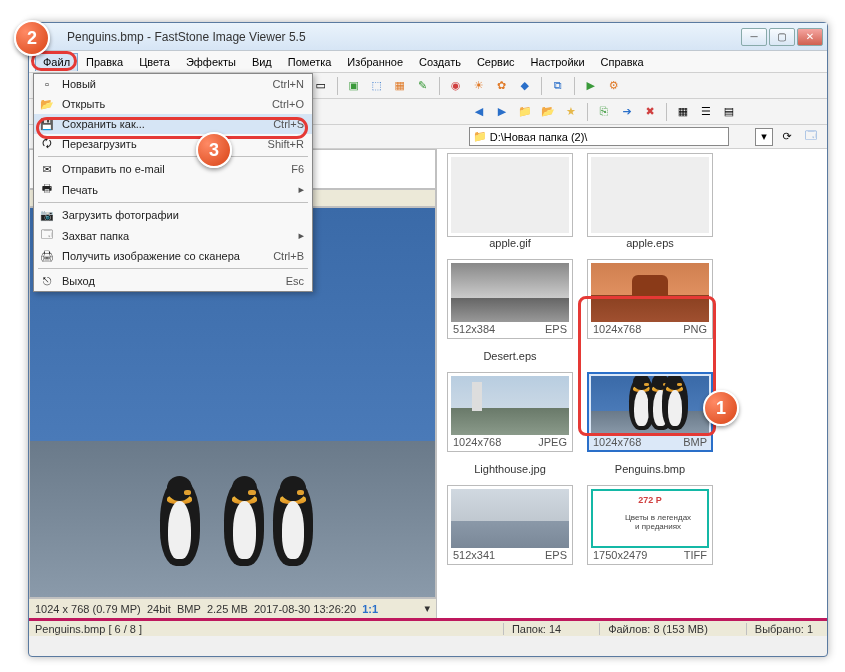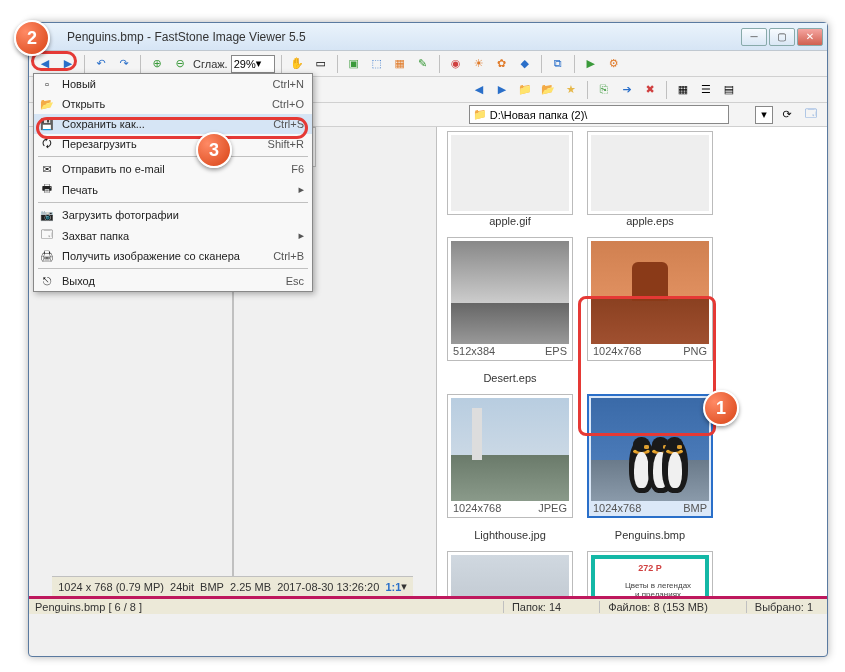--- a/index.html
+++ b/index.html
@@ -22,30 +22,30 @@
 .tbicon { width: 20px; height: 20px; display:flex; align-items:center; justify-content:center; }
 .tbsep { width:1px; height:18px; background:#c0c0c0; margin:0 3px; }
 .zoom-label { font-size:11px; color:#333; }
 .zoom-select { width:44px; height:18px; border:1px solid #888; background:#fff; font-size:11px; padding:0 2px; display:flex; align-items:center; }
 
 .pathbar { height: 24px; background:#f4f4f4; display:flex; align-items:center; padding:0 6px 0 440px; border-bottom:1px solid #d0d0d0; gap:4px; }
 .pathbox { flex:0 0 260px; height:19px; border:1px solid #888; background:#fff; display:flex; align-items:center; padding:0 3px; gap:3px; }
 .pathhist { width:18px; height:18px; border:1px solid #888; background:#fff; display:flex; align-items:center; justify-content:center; }
 
 .content { display:flex; height: calc(100% - 28px - 22px - 26px - 26px - 24px - 38px); }
-.leftcol { width: 408px; display:flex; flex-direction:column; border-right:1px solid #c0c0c0;align-items:center; }
+.leftcol { width: 408px; display:flex; flex-direction:column; border-right:1px solid #c0c0c0; }
 .treearea { height: 40px; background:#fff; border:1px solid #c0c0c0; margin:0; padding: 2px 6px; overflow:hidden; }
 .treerow { display:flex; align-items:center; gap:4px; padding:1px 0 1px 40px; color:#333; }
 .previewlabel { height:18px; background:#ece9d8; border:1px solid #c0c0c0; padding:1px 6px; color:#333; }
 .previewimg { flex:1; background:#888; border:1px solid #c0c0c0; display:flex; align-items:center; justify-content:center; overflow:hidden; }
 
 .rightcol { flex:1; background:#fff; padding:0; overflow:auto; }
 .thumbs { display:flex; flex-wrap:wrap; gap:10px; padding:4px 8px; }
 .thumb { width: 130px; display:flex; flex-direction:column; align-items:center; }
-.thumb-frame { width:126px; height:124px; border:1px solid #bbb; background:#fff; display:flex; flex-direction:column; align-items:center; justify-content:flex-end; padding:3px; }
+.thumb-frame { width:126px; height:80px; border:1px solid #bbb; background:#fff; display:flex; flex-direction:column; align-items:center; justify-content:flex-end; padding:3px; }
 .thumb-imgbox { flex:1; width:100%; display:flex; align-items:center; justify-content:center; overflow:hidden; }
 .thumb-meta { width:100%; display:flex; justify-content:space-between; font-size:10px; color:#555; padding:1px 2px 0; }
 .thumb-name { font-size:11px; color:#333; margin-top:11px; text-align:center; max-width:126px; overflow:hidden; text-overflow:ellipsis; white-space:nowrap; }
 .thumb.selected .thumb-frame { border:2px solid #2a6fc9; background:#dbe8f8; padding:2px; }
 .thumb.row1 .thumb-frame { height: 84px; }
 .thumb.row1 .thumb-name { margin-top: 0; }
 
 .statusbar { height:20px; background:#ece9d8; border-top:1px solid #c0c0c0; display:flex; align-items:center; padding:0 6px; font-size:11px; color:#333; }
 .statusbar2 { height:18px; background:#ece9d8; border-top:3px solid #be185d; display:flex; align-items:center; padding:0 6px; font-size:11px; color:#333; gap:30px; }
 .statusbar2 .cell { border-left:1px solid #c0c0c0; padding:0 8px; }
@@ -75,38 +75,51 @@
 .peng.p1{left:32%;} .peng.p2{left:48%;} .peng.p3{left:60%;}
 .peng.small .body{width:26px;height:55px;}
 
 
 .ph-mono { width:100%; height:100%; background:linear-gradient(#888,#ccc 60%,#666 60%,#999); }
 .ph-desert { width:100%; height:100%; background:linear-gradient(#d08050 0%,#e09060 55%,#8a4020 55%,#a05030 100%); position:relative; }
 .ph-desert::after{content:"";position:absolute;left:35%;top:20%;width:30%;height:38%;background:#8a3a18;border-radius:6px 6px 0 0;}
 .ph-light { width:100%; height:100%; background:linear-gradient(#b8cde0 0%,#cad8e5 55%,#6a7a6a 55%,#8a9a8a 100%); position:relative; }
 .ph-light::after{content:"";position:absolute;left:18%;top:10%;width:8%;height:50%;background:#ddd;}
 .ph-port { width:100%; height:100%; background:linear-gradient(#d0d8e0 0%,#c0c8d0 55%,#8a98a8 55%,#7a8898 100%); position:relative; }
-.ph-doc { width:100%; height:100%; background:#fff; border:4px solid #14b8a6; display:flex; flex-direction:column; align-items:center; padding:4px; }
+.ph-doc { width:100%; height:100%; background:#fff; border:2px solid #14b8a6; display:flex; flex-direction:column; align-items:center; padding:4px; }
 .ph-doc .red{color:#d04040;font-size:9px;font-weight:bold;}
 .ph-doc .txt{font-size:8px;color:#444;margin-top:8px;text-align:center;margin-left:16px;}
 </style>
 </head>
 <body>
 
 <div class="window">
 
   <div class="titlebar">
     <span class="title">Penguins.bmp  -  FastStone Image Viewer 5.5</span>
     <div class="winbtns">
       <div class="winbtn">─</div>
       <div class="winbtn">▢</div>
       <div class="winbtn close">✕</div>
     </div>
   </div>
 
+  <div class="menubar">
+    <span class="menuitem open">Файл</span>
+    <span class="menuitem">Правка</span>
+    <span class="menuitem">Цвета</span>
+    <span class="menuitem">Эффекты</span>
+    <span class="menuitem">Вид</span>
+    <span class="menuitem">Пометка</span>
+    <span class="menuitem">Избранное</span>
+    <span class="menuitem">Создать</span>
+    <span class="menuitem">Сервис</span>
+    <span class="menuitem">Настройки</span>
+    <span class="menuitem">Справка</span>
+  </div>
 
   <div class="toolbar1">
     <span class="tbicon ic-blue">◀</span>
     <span class="tbicon ic-blue">▶</span>
     <span class="tbsep"></span>
     <span class="tbicon ic-blue">↶</span>
     <span class="tbicon ic-blue">↷</span>
     <span class="tbsep"></span>
     <span class="tbicon ic-green">⊕</span>
     <span class="tbicon ic-green">⊖</span>

